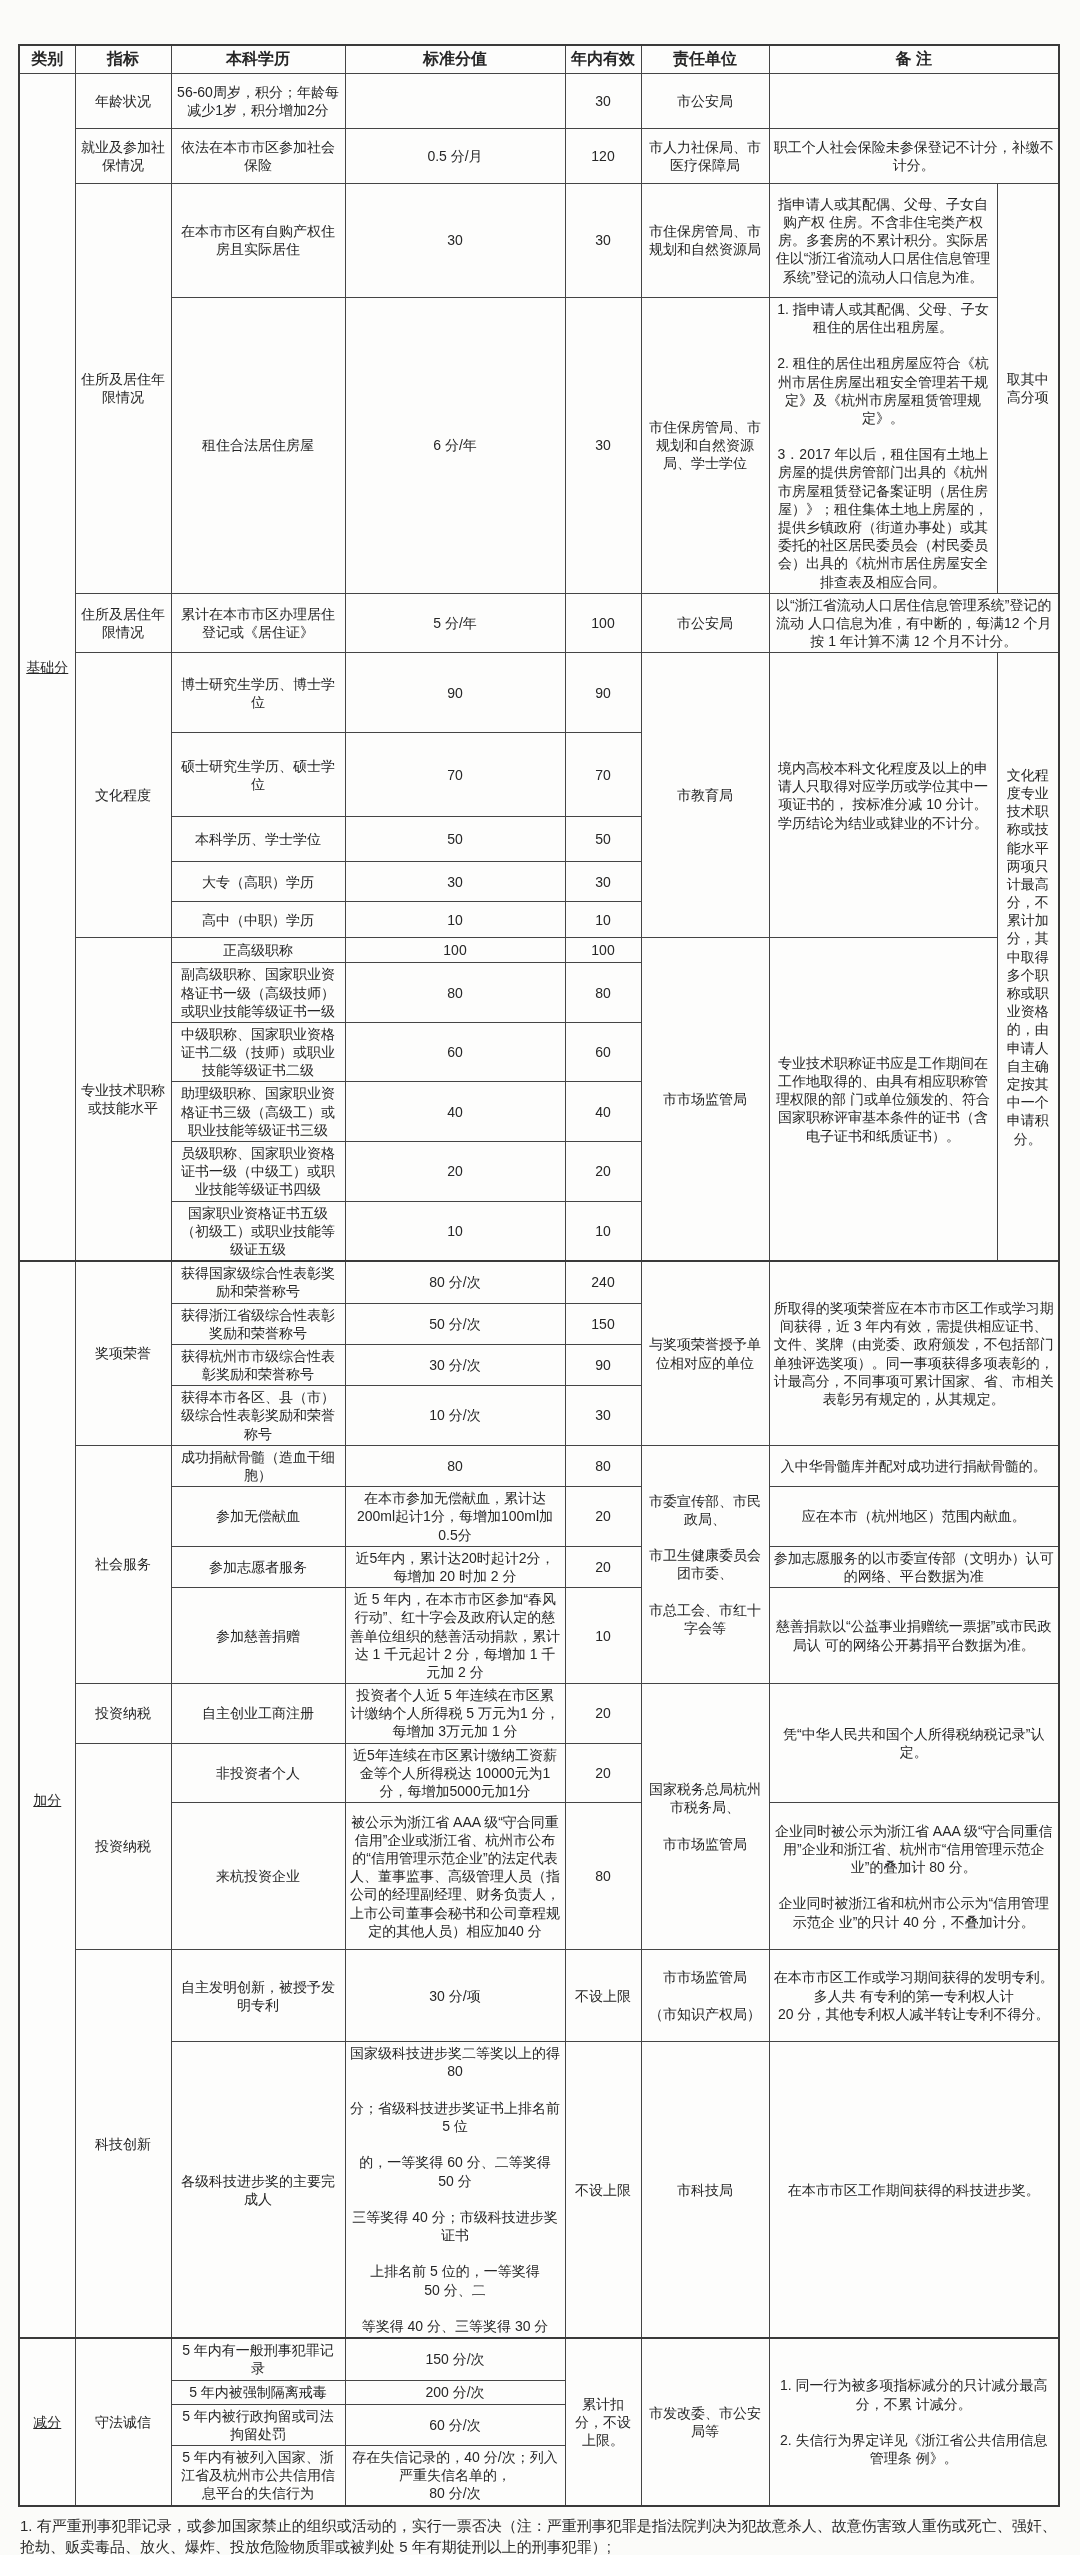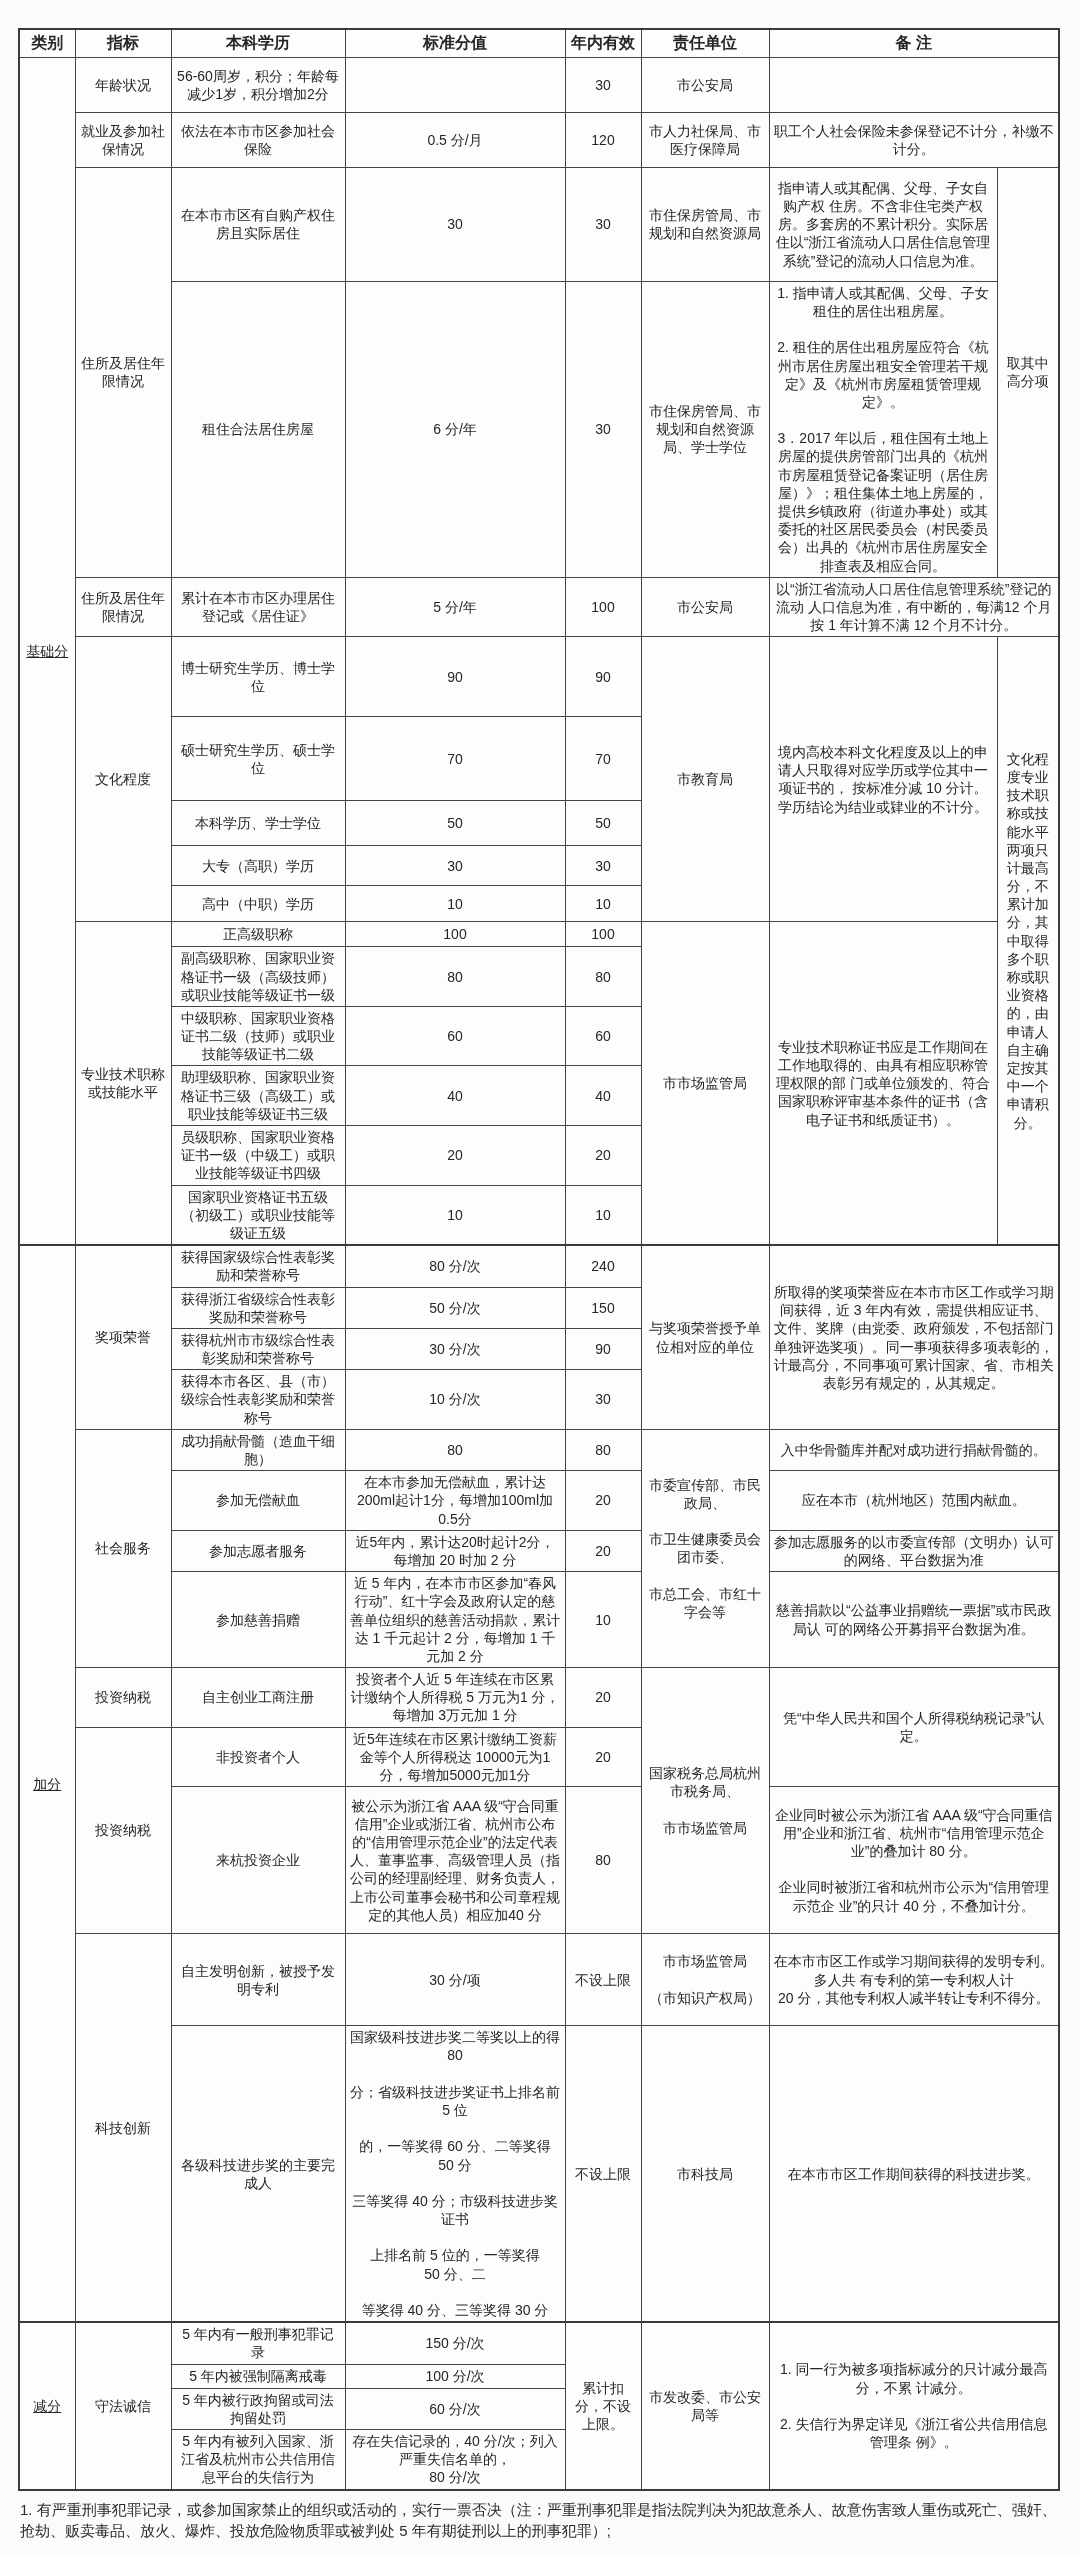--- a/index.html
+++ b/index.html
@@ -1,18 +1,18 @@
 <!DOCTYPE html>
 <html><head>
 <meta charset="utf-8">
 <style>
   html,body{margin:0;padding:0;background:#fafaf8;}
   body{width:1080px;font-family:"Liberation Sans","DejaVu Sans",sans-serif;color:#262626;}
   .sheet{width:1080px;min-height:2555px;box-sizing:border-box;padding:28px 22px 14px 18px;background:#fbfbf9;}
-  table.score{border-collapse:collapse;table-layout:fixed;width:1040px;background:#fdfdfc;}
+  table.score{border-collapse:collapse;table-layout:fixed;width:1040px;background:#fdfdfc;margin-top:16px;}
   table.score th,table.score td{
     border:1px solid #454545;
     padding:2px 4px;
     font-size:14px;
     line-height:1.3;
     text-align:center;
     vertical-align:middle;
     white-space:pre-line;
     overflow:hidden;
     word-break:break-word;
@@ -285,21 +285,21 @@
       <td>5 年内有一般刑事犯罪记录</td>
       <td>150 分/次</td>
       <td rowspan="4" class="l">累计扣分，不设上限。</td>
       <td rowspan="4">市发改委、市公安局等</td>
       <td colspan="2" rowspan="4" class="l small">1. 同一行为被多项指标减分的只计减分最高分，不累 计减分。
 
 2. 失信行为界定详见《浙江省公共信用信息管理条 例》。</td>
     </tr>
     <tr style="height:24px">
       <td>5 年内被强制隔离戒毒</td>
-      <td>100 分/次</td>
+      <td>200 分/次</td>
     </tr>
     <tr style="height:35px">
       <td>5 年内被行政拘留或司法拘留处罚</td>
       <td>60 分/次</td>
     </tr>
     <tr style="height:55px">
       <td class="small">5 年内有被列入国家、浙江省及杭州市公共信用信息平台的失信行为</td>
       <td class="small">存在失信记录的，40 分/次；列入严重失信名单的，
 80 分/次</td>
     </tr>

